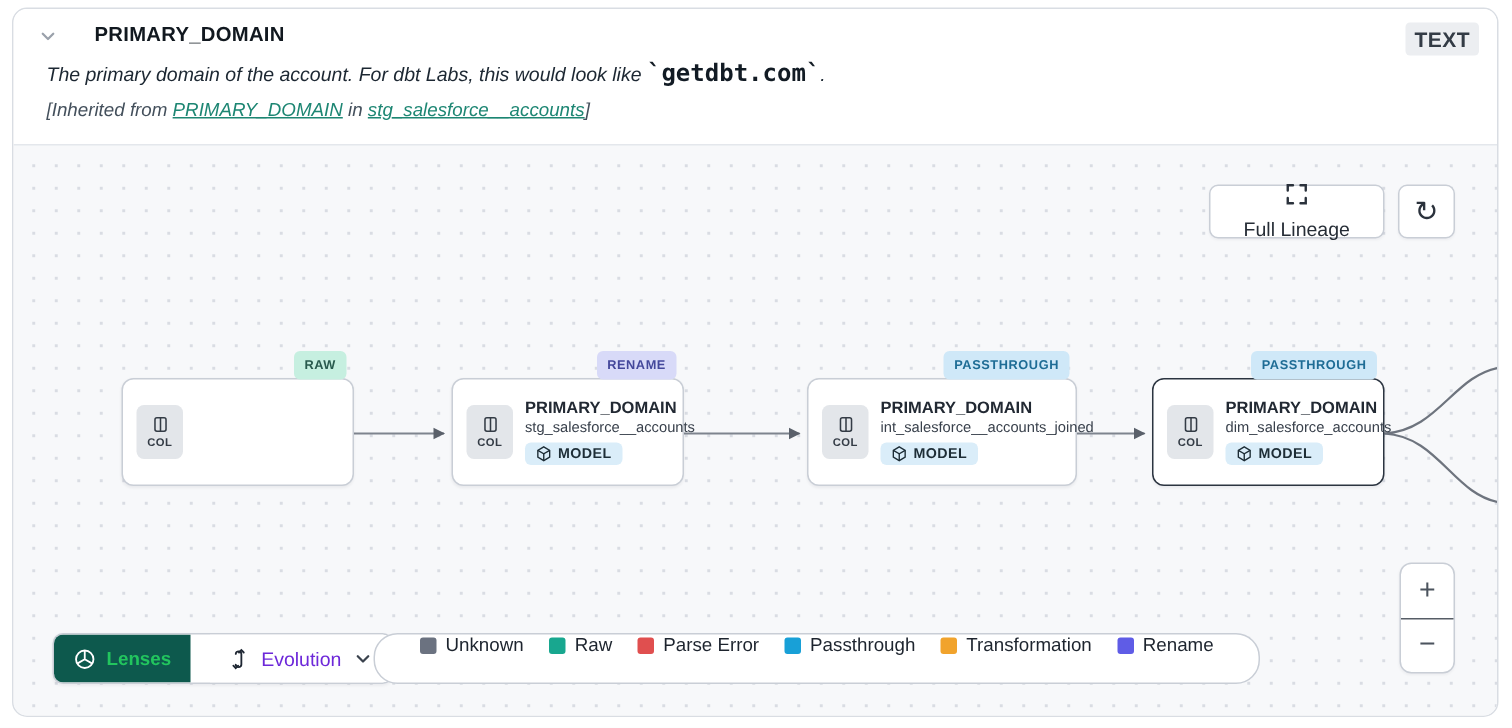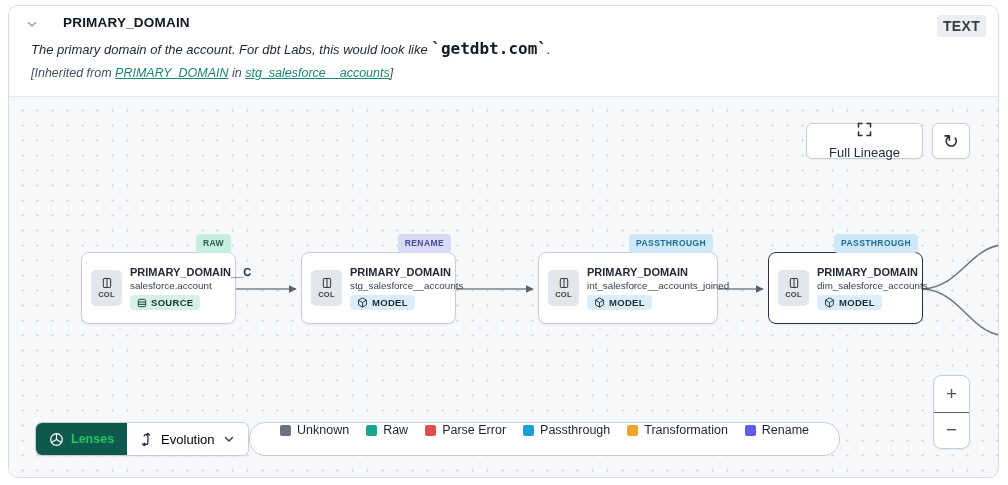--- a/index.html
+++ b/index.html
@@ -38,21 +38,21 @@
   .tag-source{background:#d5f2e7;}
   .tag-model{background:#daedf9;}
   .node-badge{position:absolute;right:4px;top:-19px;height:19px;line-height:19px;padding:0 7px;border-radius:4px;font-size:8.5px;font-weight:700;letter-spacing:.4px;}
   .badge-raw{background:#c6efe0;color:#295a4e;}
   .badge-rename{background:#d8daf8;color:#44489b;}
   .badge-pass{background:#cfe8f8;color:#1e6c95;}
 
   
   .lens-group{position:absolute;left:26px;top:325px;height:34px;display:flex;border:1px solid #c9ced6;border-radius:7px;background:#ffffff;overflow:hidden;box-shadow:0 1px 2px rgba(16,24,40,.05);box-sizing:border-box;}
   .lens-btn{display:flex;align-items:center;gap:7px;background:#0d594d;color:#22c55e;font-size:12.5px;font-weight:700;padding:0 13px;cursor:pointer;}
-  .evo-btn{display:flex;align-items:center;gap:8px;background:#ffffff;color:#000000;font-size:13px;padding:0 13px;cursor:pointer;}
+  .evo-btn{display:flex;align-items:center;gap:8px;background:#ffffff;color:#6d28d9;font-size:13px;padding:0 13px;cursor:pointer;margin-left:13px;}
 
   
   .legend{position:absolute;left:240px;top:325px;height:34px;display:flex;align-items:flex-start;gap:17px;background:#ffffff;border:1px solid #c9ced6;border-radius:16px;padding:0 30px;box-sizing:border-box;}
   .legend-item{display:flex;align-items:center;gap:6px;font-size:12.5px;color:#1d242e;}
   .swatch{width:11px;height:11px;border-radius:2px;background:#999;}
 
   
   .zoomctl{position:absolute;left:924px;top:278px;width:37px;height:74px;background:#ffffff;border:1px solid #c9ced6;border-radius:8px;box-sizing:border-box;display:flex;flex-direction:column;box-shadow:0 1px 2px rgba(16,24,40,.05);}
   .zoom-btn{flex:1;display:flex;align-items:center;justify-content:center;font-size:19px;color:#4c545e;cursor:pointer;}
   .zoom-btn.plus{border-bottom:1px solid #565d66;}
@@ -109,32 +109,20 @@
 
       <div class="node" style="left:72px;width:155px;">
         <span class="node-badge badge-raw">RAW</span>
         <div class="col-chip">
           <svg class="icon" width="12" height="12" viewBox="0 0 14 14" fill="none" stroke="#343c46" stroke-width="1.2">
               <rect x="2.7" y="1.8" width="8.6" height="10.4" rx="1.5"></rect>
               <line x1="7" y1="1.8" x2="7" y2="12.2"></line>
             </svg>
           <span class="col-label">COL</span>
         </div>
-        <div class="node-body">
-          <span class="node-title">PRIMARY_DOMAIN__C</span>
-          <span class="node-sub">salesforce.account</span>
-          <span class="node-tag tag-source">
-            <svg class="icon" width="10" height="10" viewBox="0 0 12 12" fill="none" stroke="#1d2d36" stroke-width="1.1">
-                <rect x="1.6" y="1.6" width="8.8" height="8.8" rx="1.4"></rect>
-                <line x1="1.6" y1="4.8" x2="10.4" y2="4.8"></line>
-                <line x1="1.6" y1="7.6" x2="10.4" y2="7.6"></line>
-              </svg>
-            <span>SOURCE</span>
-          </span>
-        </div>
       </div>
 
       <div class="node" style="left:292px;width:155px;">
         <span class="node-badge badge-rename">RENAME</span>
         <div class="col-chip">
           <svg class="icon" width="12" height="12" viewBox="0 0 14 14" fill="none" stroke="#343c46" stroke-width="1.2">
               <rect x="2.7" y="1.8" width="8.6" height="10.4" rx="1.5"></rect>
               <line x1="7" y1="1.8" x2="7" y2="12.2"></line>
             </svg>
           <span class="col-label">COL</span>

